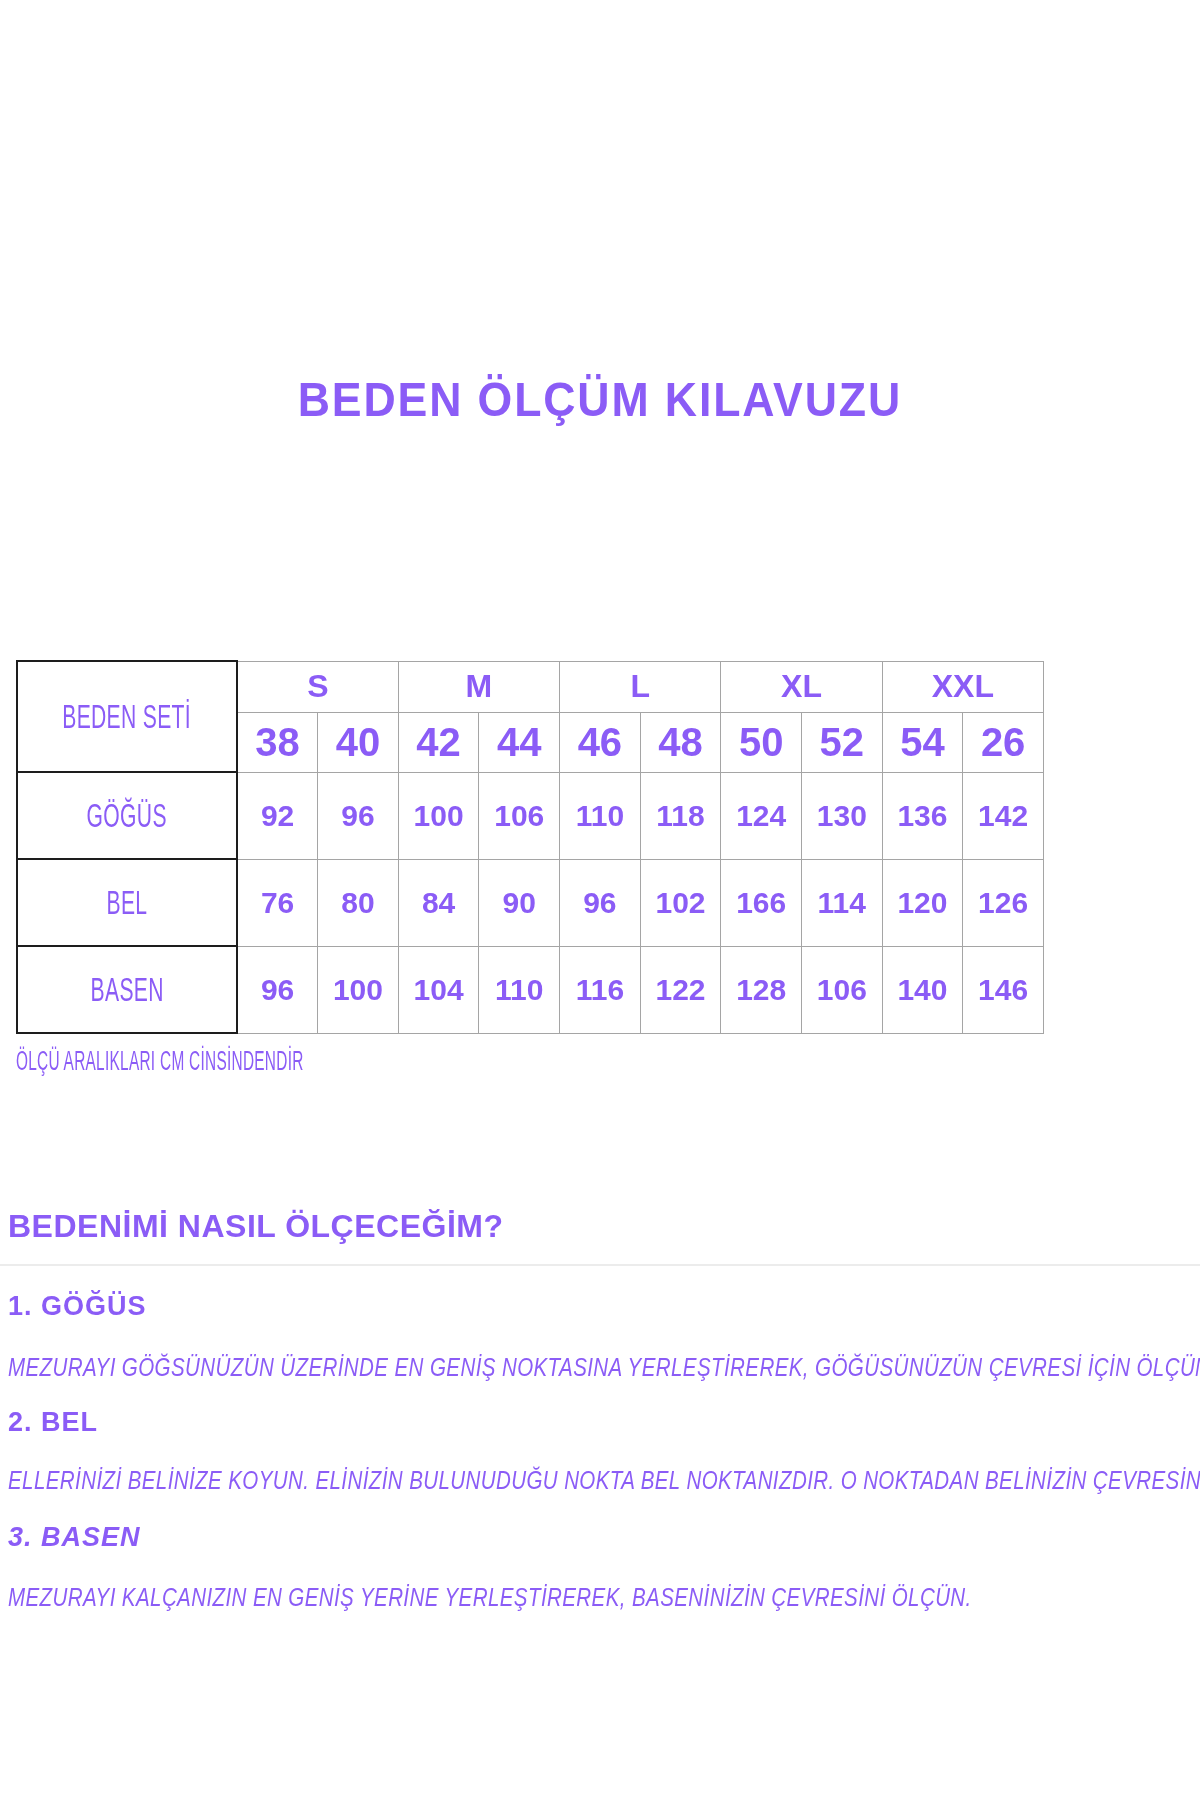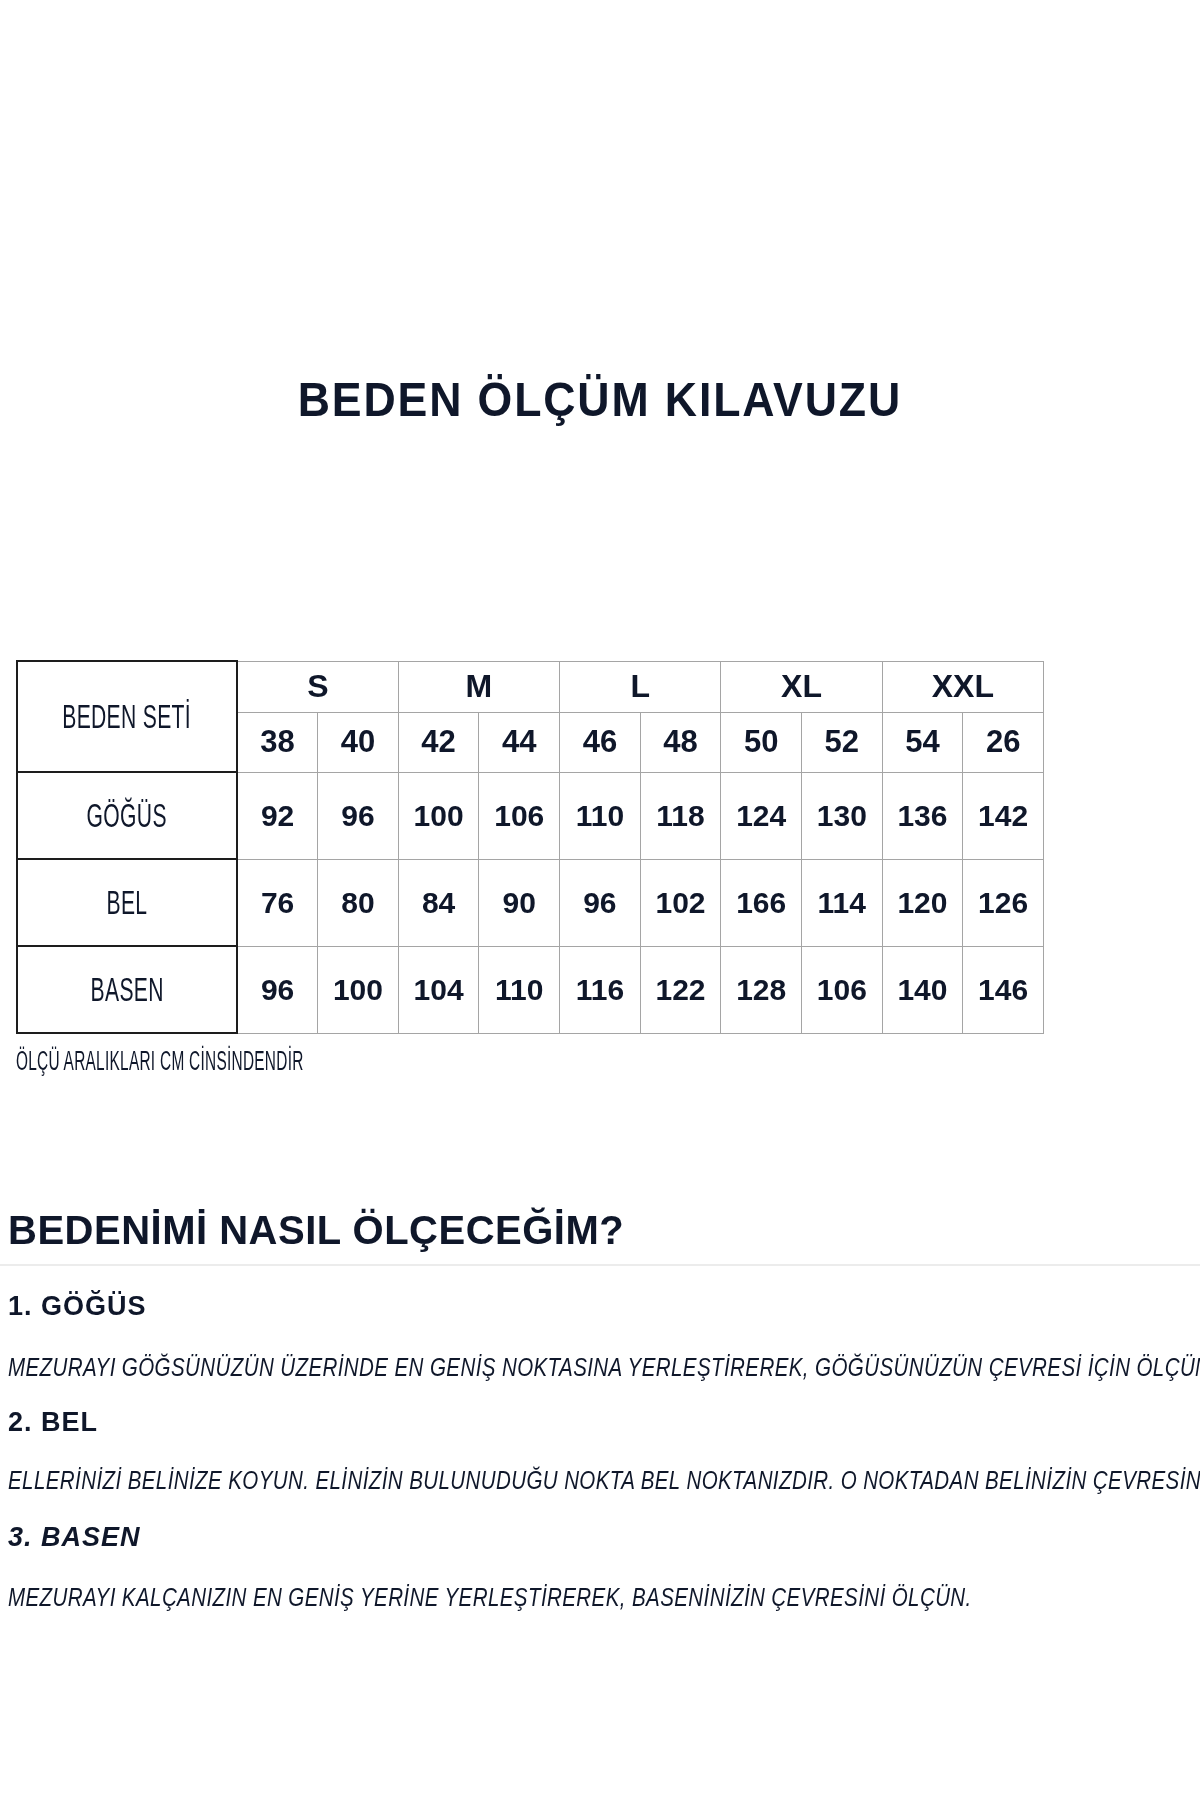--- a/index.html
+++ b/index.html
@@ -1,40 +1,40 @@
 <!DOCTYPE html>
 <html><head>
 <meta charset="utf-8">
 <style>
   html,body { margin:0; padding:0; background:#ffffff; }
   .page {
     position:relative; width:1200px; height:1800px; background:#ffffff;
-    color:#0f172a; font-family:"Liberation Sans", sans-serif; overflow:hidden;
+    color:#8b5cf6; font-family:"Liberation Sans", sans-serif; overflow:hidden;
   }
   .title {
     position:absolute; top:372px; left:0; width:1200px; margin:0;
     text-align:center; font-size:48px; font-weight:bold; letter-spacing:2px;
     white-space:nowrap;
   }
   .title-inner { display:inline-block; transform:scaleX(0.93); transform-origin:center; }
   .sec-title { position:absolute; margin:0; font-weight:bold; white-space:nowrap; }
   .sec1 { left:16px; top:590px; font-size:38px; letter-spacing:1px; }
-  .sec2 { left:8px;  top:1208px; font-size:40px; letter-spacing:0.5px; }
+  .sec2 { left:8px;  top:1208px; font-size:32px; letter-spacing:0.5px; }
 
   .size-table {
     position:absolute; left:16px; top:660px; width:1028px;
     border-collapse:collapse; table-layout:fixed;
   }
   .size-table col.c-label { width:220px; }
   .size-table td {
     border:1px solid #a5a5a5; text-align:center; vertical-align:middle; padding:0;
   }
   .size-table td.label-cell { border:2px solid #1d1d1d; }
   .r-groups td { height:50px; font-size:32px; font-weight:bold; }
-  .r-sizes  td { height:59px; font-size:31px; font-weight:bold; }
+  .r-sizes  td { height:59px; font-size:40px; font-weight:bold; }
   .r-data   td { height:85px; font-size:30px; font-weight:bold; }
   .cond {
     display:inline-block; transform:scaleX(0.64); transform-origin:center;
     font-weight:normal; font-size:33px; letter-spacing:0.5px; white-space:nowrap;
   }
   .note {
     position:absolute; left:16px; top:1046px; margin:0;
     font-size:27px; white-space:nowrap;
     transform:scaleX(0.57); transform-origin:left center; letter-spacing:0.5px;
   }

